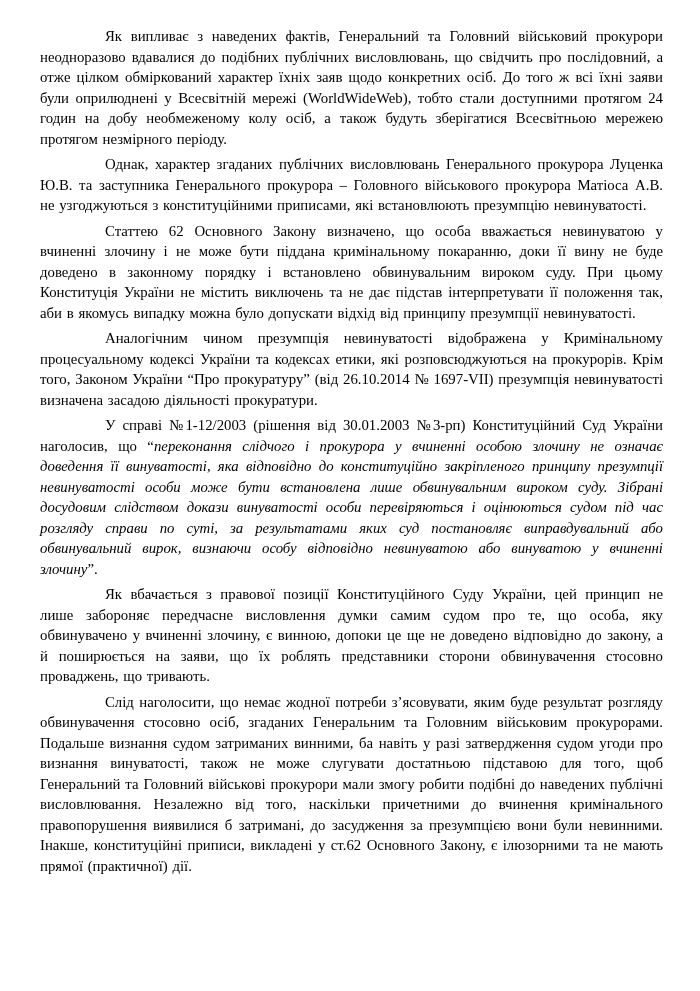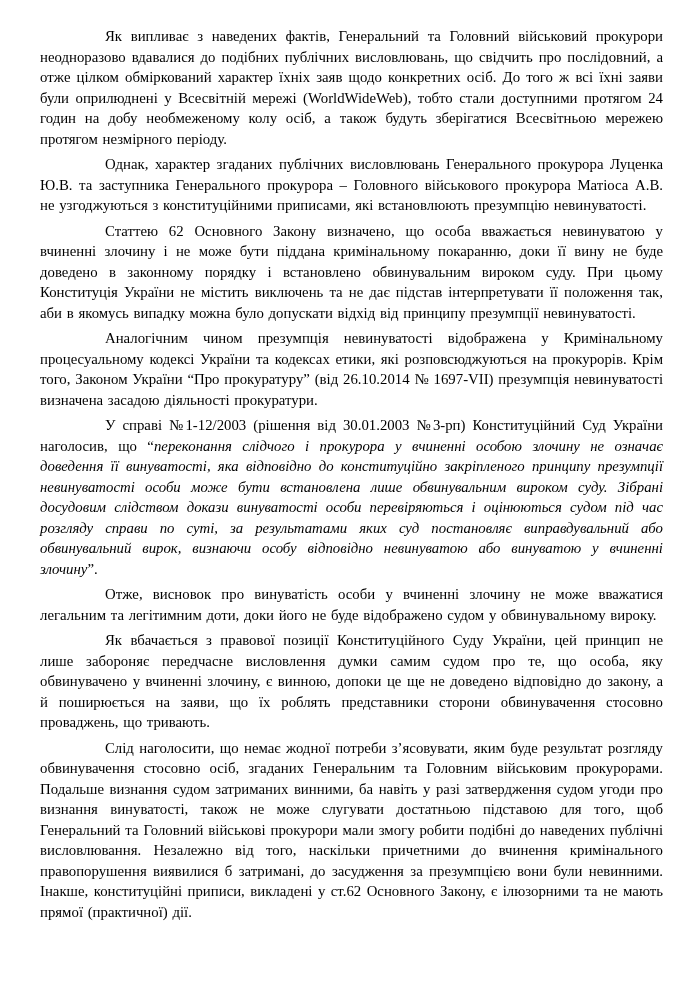--- a/index.html
+++ b/index.html
@@ -40,18 +40,17 @@
   <p class="para">Як випливає з наведених фактів, Генеральний та Головний військовий прокурори неодноразово вдавалися до подібних публічних висловлювань, що свідчить про послідовний, а отже цілком обміркований характер їхніх заяв щодо конкретних осіб. До того ж всі їхні заяви були оприлюднені у Всесвітній мережі (WorldWideWeb), тобто стали доступними протягом 24 годин на добу необмеженому колу осіб, а також будуть зберігатися Всесвітньою мережею протягом незмірного періоду.</p>
 
   <p class="para">Однак, характер згаданих публічних висловлювань Генерального прокурора Луценка Ю.В. та заступника Генерального прокурора – Головного військового прокурора Матіоса А.В. не узгоджуються з конституційними приписами, які встановлюють презумпцію невинуватості.</p>
 
   <p class="para">Статтею 62 Основного Закону визначено, що особа вважається невинуватою у вчиненні злочину і не може бути піддана кримінальному покаранню, доки її вину не буде доведено в законному порядку і встановлено обвинувальним вироком суду. При цьому Конституція України не містить виключень та не дає підстав інтерпретувати її положення так, аби в якомусь випадку можна було допускати відхід від принципу презумпції невинуватості.</p>
 
   <p class="para">Аналогічним чином презумпція невинуватості відображена у Кримінальному процесуальному кодексі України та кодексах етики, які розповсюджуються на прокурорів. Крім того, Законом України “Про прокуратуру” (від 26.10.2014 № 1697-VII) презумпція невинуватості визначена засадою діяльності прокуратури.</p>
 
   <p class="para"><span>У справі №1-12/2003 (рішення від 30.01.2003 №3-рп) Конституційний Суд України наголосив, що “</span><em class="quote">переконання слідчого і прокурора у вчиненні особою злочину не означає доведення її винуватості, яка відповідно до конституційно закріпленого принципу презумпції невинуватості особи може бути встановлена лише обвинувальним вироком суду. Зібрані досудовим слідством докази винуватості особи перевіряються і оцінюються судом під час розгляду справи по суті, за результатами яких суд постановляє виправдувальний або обвинувальний вирок, визнаючи особу відповідно невинуватою або винуватою у вчиненні злочину</em><span>”.</span></p>
 
-  <p class="para">Отже, висновок про винуватість особи у вчиненні злочину не може вважатися легальним та легітимним доти, доки його не буде відображено судом у обвинувальному вироку.</p>
 
   <p class="para">Як вбачається з правової позиції Конституційного Суду України, цей принцип не лише забороняє передчасне висловлення думки самим судом про те, що особа, яку обвинувачено у вчиненні злочину, є винною, допоки це ще не доведено відповідно до закону, а й поширюється на заяви, що їх роблять представники сторони обвинувачення стосовно проваджень, що тривають.</p>
 
   <p class="para">Слід наголосити, що немає жодної потреби з’ясовувати, яким буде результат розгляду обвинувачення стосовно осіб, згаданих Генеральним та Головним військовим прокурорами. Подальше визнання судом затриманих винними, ба навіть у разі затвердження судом угоди про визнання винуватості, також не може слугувати достатньою підставою для того, щоб Генеральний та Головний військові прокурори мали змогу робити подібні до наведених публічні висловлювання. Незалежно від того, наскільки причетними до вчинення кримінального правопорушення виявилися б затримані, до засудження за презумпцією вони були невинними. Інакше, конституційні приписи, викладені у ст.62 Основного Закону, є ілюзорними та не мають прямої (практичної) дії.</p>
 </div>
 
 </body></html>

